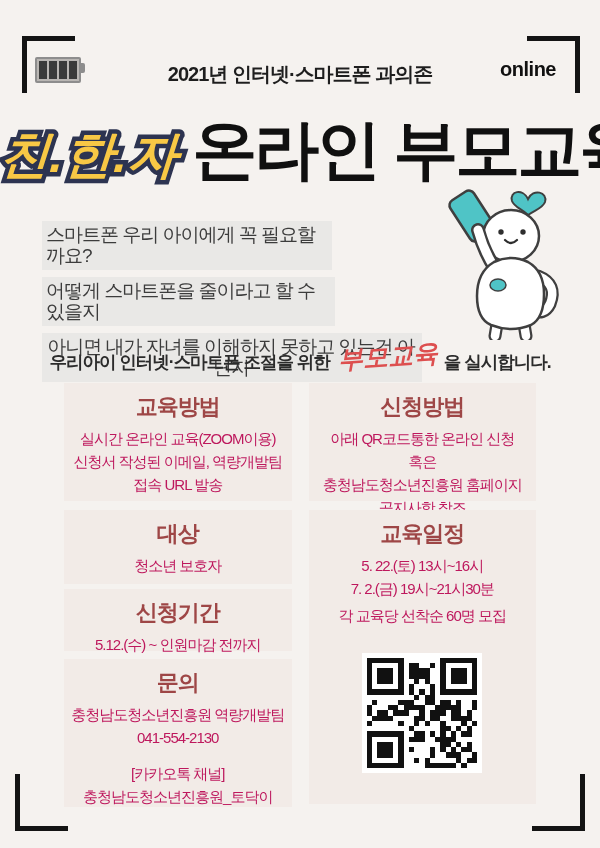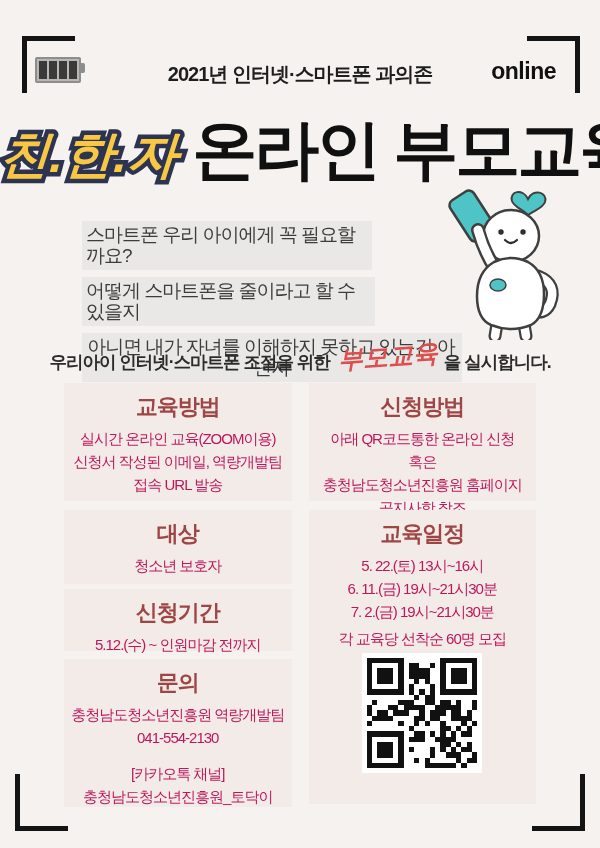--- a/index.html
+++ b/index.html
@@ -19,32 +19,32 @@
 
   
   .battery{position:absolute;left:35px;top:57px;width:38px;height:18px;
     border:2px solid #8d8d8d;border-radius:2px;background:#b9b6b3;
     display:flex;gap:2px;padding:2px;box-sizing:content-box;}
   .battery .bar{flex:1;background:#3a3a3a;}
   .battery .nub{position:absolute;right:-6px;top:4px;width:4px;height:10px;background:#8d8d8d;border-radius:0 2px 2px 0;}
 
   .top-label{position:absolute;top:61px;left:0;width:100%;text-align:center;
     font-size:20px;font-weight:bold;color:#1e1e1e;letter-spacing:-1px;}
-  .online{position:absolute;top:58px;right:44px;font-size:23px;font-weight:bold;color:#111;letter-spacing:-0.5px;}
+  .online{position:absolute;top:58px;right:44px;font-size:20px;font-weight:bold;color:#111;letter-spacing:-0.5px;}
 
   
   .main-title{position:absolute;top:106px;left:0;width:100%;text-align:center;white-space:nowrap;}
   .t-hi{position:relative;display:inline-block;font-size:50px;font-weight:bold;font-style:italic;
     letter-spacing:0;margin-right:10px;transform:skewX(-4deg);}
   .t-hi .stroke{position:absolute;left:0;top:0;color:#2d3451;-webkit-text-stroke:9px #2d3451;z-index:0;}
   .t-hi .fill{position:relative;color:#f8c845;z-index:1;}
   .t-rest{display:inline-block;font-size:65px;font-weight:bold;color:#101010;letter-spacing:-3px;text-align:right;}
 
   
-  .intro{position:absolute;left:42px;top:221px;margin-left:40px;}
+  .intro{position:absolute;left:42px;top:221px;}
   .intro .line{display:block;background:#e9e8e6;color:#3c3c3c;
     font-size:19px;letter-spacing:-1px;line-height:21px;padding:3px 6px 4px 4px;margin-bottom:7px;}
   .intro .line:nth-child(1){width:280px;}
   .intro .line:nth-child(2){width:283px;}
   .intro .line:nth-child(3){width:370px;text-align:center;}
 
   
   .robot{position:absolute;right:12px;top:172px;width:156px;height:168px;}
 
   
@@ -171,21 +171,20 @@
         <div class="box-title">신청방법</div>
         <div class="box-line">아래 QR코드통한 온라인 신청</div>
         <div class="box-line">혹은</div>
         <div class="box-line">충청남도청소년진흥원 홈페이지</div>
         <div class="box-line">공지사항 참조</div>
       </div>
 
       <div class="box b-schedule">
         <div class="box-title">교육일정</div>
         <div class="box-line">5. 22.(토) 13시~16시</div>
-        <div class="box-line">6. 11.(금) 19시~21시30분</div>
         <div class="box-line">7. 2.(금) 19시~21시30분</div>
         <div class="box-line last">각 교육당 선착순 60명 모집</div>
       </div>
 
       <div class="box b-qr">
         <div class="qr-wrap">
           <svg id="qr" width="110" height="110" viewBox="0 0 21 21" style="shape-rendering:crispEdges;">
               <rect x="0" y="0" width="21" height="21" fill="#ffffff"></rect>
               <rect x="0" y="0" width="1" height="1" fill="#111111"></rect>
               <rect x="1" y="0" width="1" height="1" fill="#111111"></rect>

